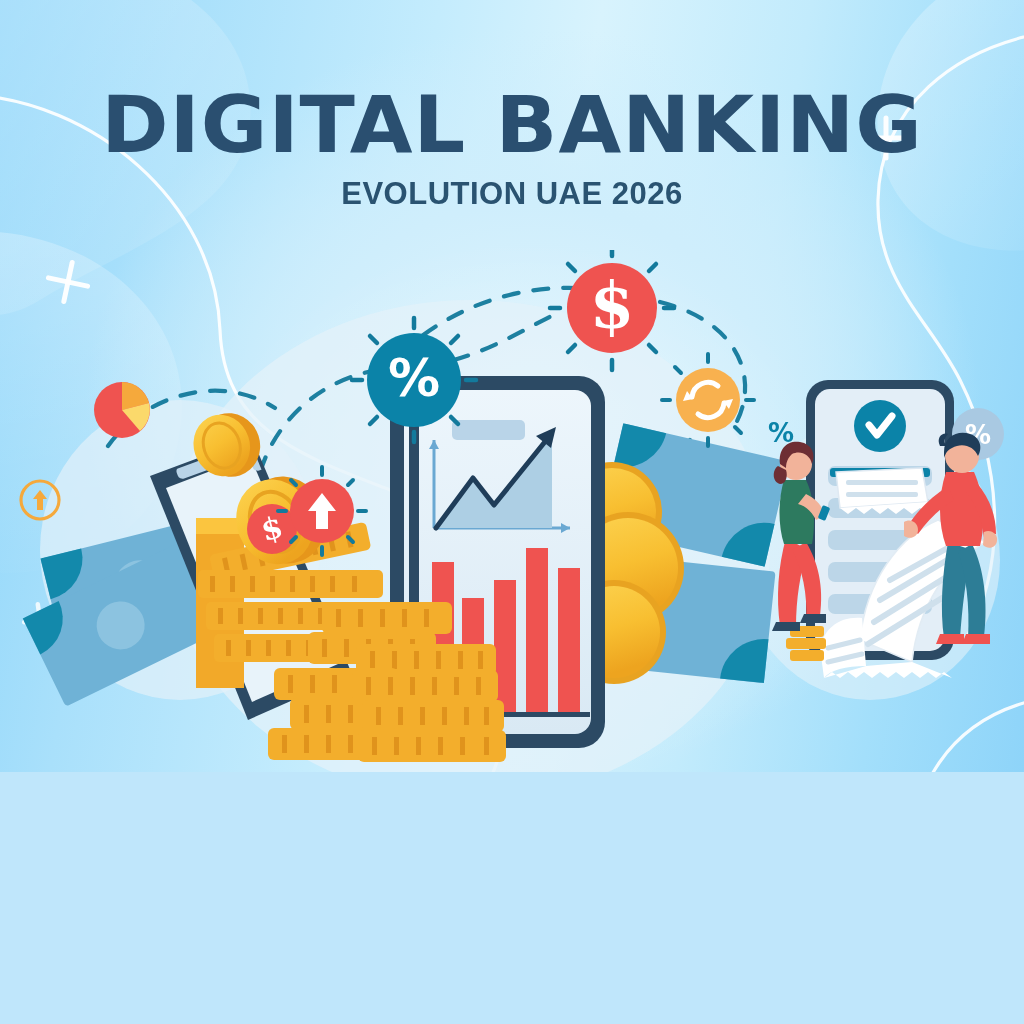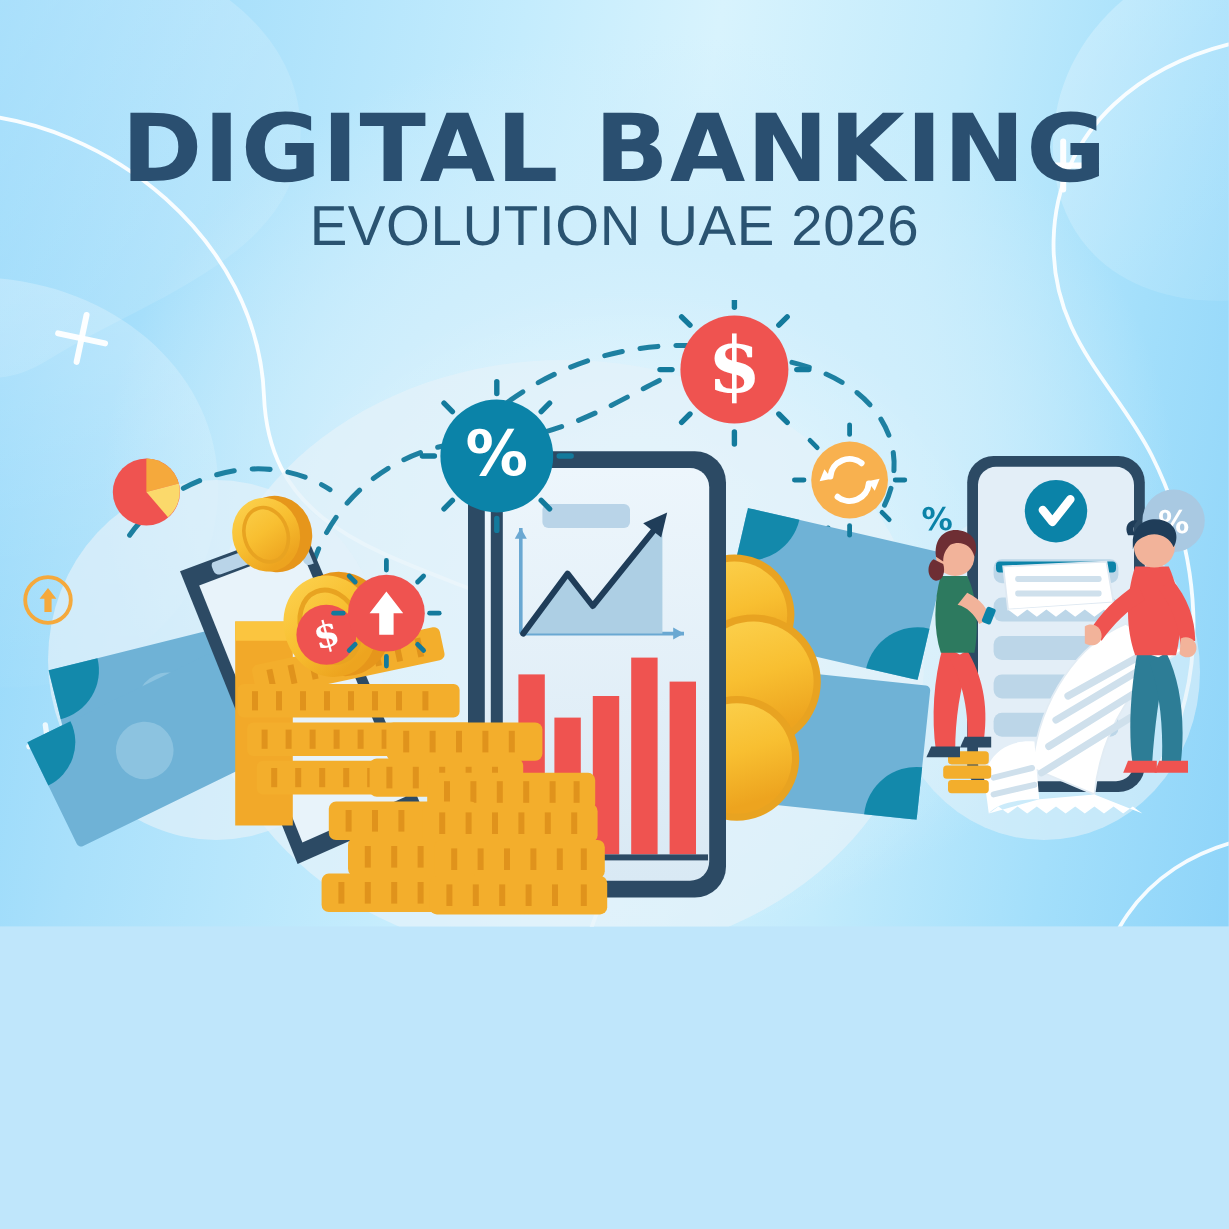--- a/index.html
+++ b/index.html
@@ -23,23 +23,24 @@
   .main-title {
     font-family:"DejaVu Sans", sans-serif;
     font-weight:900;
     font-size:78px;
     letter-spacing:1px;
     color:#2a4f70;
     line-height:1;
     transform:scaleX(1.04);
   }
   .sub-title {
+    margin-top:14px;
     font-family:"Liberation Sans", sans-serif;
-    font-weight:400;
-    font-size:47px;
+    font-weight:700;
+    font-size:31px;
     letter-spacing:0.5px;
     color:#2a5371;
     line-height:1;
   }
 
   
   .caption-wrap {
     position:absolute; left:90px; right:90px; top:785px;
     text-align:center; z-index:30;
   }

